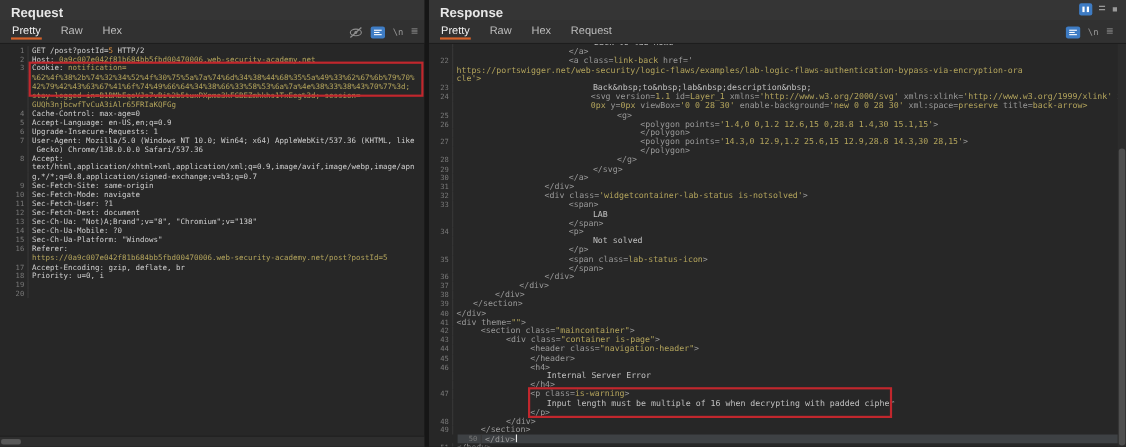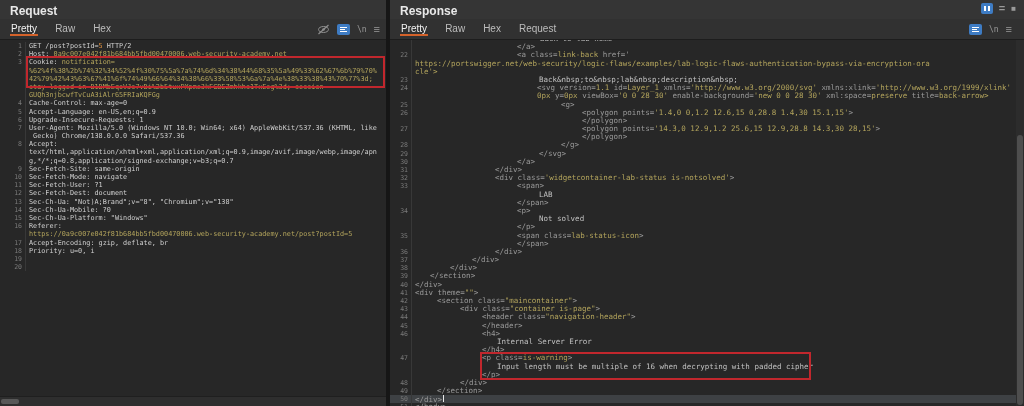--- a/index.html
+++ b/index.html
@@ -30,21 +30,21 @@
   .pause-ico i:first-child{left:3px;} .pause-ico i:last-child{left:7px;}
   .eq-ico{font-size:11px;font-weight:bold;color:#9a9a9a;}
   .sq-ico{font-size:8px;color:#9a9a9a;}
   .editor{position:absolute;left:0;right:0;top:40px;bottom:0;overflow:hidden;
           font-family:"DejaVu Sans Mono",monospace;white-space:pre;}
   .panel-request .editor{bottom:9px;font-size:6.8px;line-height:8.2px;}
   .panel-response .editor{font-size:7.5px;line-height:8.2px;}
   .panel-request .rows{margin-top:2px;}
   .panel-response .rows{margin-top:-5px;}
   .row{display:flex;height:8.2px;}
-  .row.hl{background:#3e4144;}
+  .row.hl{background:#3e4144;margin-left:26px;}
   .ln{flex:0 0 auto;text-align:right;color:#7a7a7a;font-size:6.5px;padding-right:3px;
       border-right:1px solid #383838;}
   .panel-request .ln{width:22px;}
   .panel-response .ln{width:18px;}
   .code{margin-left:3px;}
   .c-p{color:#cfcfcf}.c-v{color:#b3a45c}.c-o{color:#e0913f}.c-t{color:#9a9a9a}.c-x{color:#c0c0c0}
   .cursor{display:inline-block;width:1px;height:7px;background:#ececec;margin-left:1px;}
   .redbox{position:absolute;border:2px solid #c1272d;z-index:5;pointer-events:none;}
   .redbox-request{left:26px;top:56px;width:355px;height:28px;}
   .redbox-response{left:90px;top:352px;width:327px;height:24px;}

